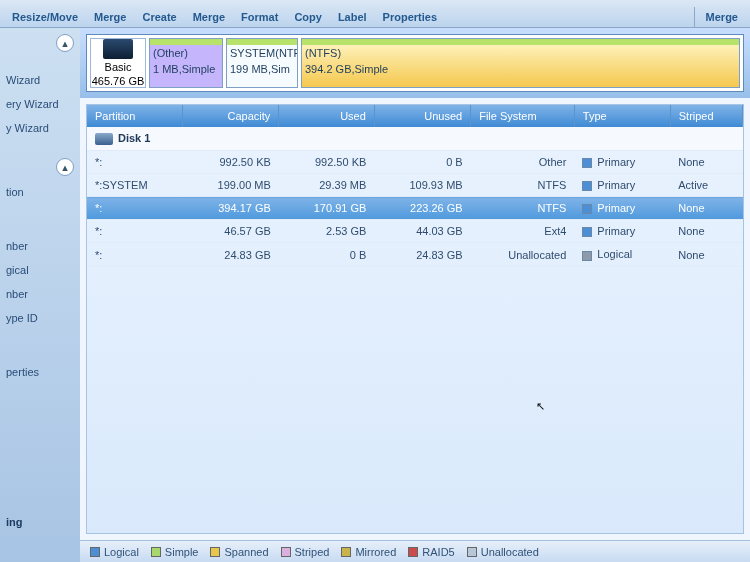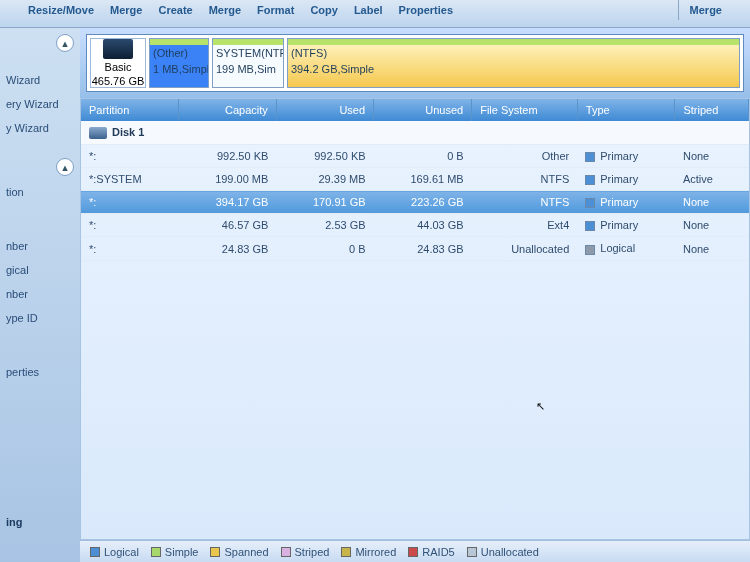--- a/index.html
+++ b/index.html
@@ -1,20 +1,20 @@
 <!DOCTYPE html>
 <html><head>
 <meta charset="utf-8">
 <style>
   * { box-sizing: border-box; margin: 0; padding: 0; font-family: Tahoma, Arial, sans-serif; font-size: 11px; }
   html, body { width: 750px; height: 562px; overflow: hidden; background: #b8cce8; }
   .app { display: flex; flex-direction: column; width: 100%; height: 100%; }
 
   
-  .toolbar { height: 28px; background: linear-gradient(#dbe7f4, #bcd4ee); display: flex; align-items: flex-start; padding: 0 20px; border-bottom: 1px solid #8aa7c8; }
+  .toolbar { height: 28px; background: linear-gradient(#dbe7f4, #bcd4ee); display: flex; align-items: flex-end; padding: 0 4px; border-bottom: 1px solid #8aa7c8; }
   .toolbar .btn { color: #24598f; padding: 4px 8px; cursor: pointer; font-weight: bold; }
   .toolbar .sep { width: 1px; height: 20px; background: #8aa7c8; margin: 0 3px; }
 
   
   .body { flex: 1; display: flex; min-height: 0; }
 
   
   .sidebar { width: 80px; background: linear-gradient(#cde0f2, #a8c4e4); padding: 6px 4px; position: relative; overflow: hidden; }
   .sidebar .chevron { position: absolute; right: 6px; width: 18px; height: 18px; border: 1px solid #7fa0c6; border-radius: 50%; background: #fff; display: flex; align-items: center; justify-content: center; color:#356; }
   .sidebar .chev1 { top: 6px; }
@@ -30,29 +30,29 @@
   .main { flex: 1; background: #f0f6ff; display: flex; flex-direction: column; min-width: 0; }
 
   
   .diskmap-wrap { background: linear-gradient(#c9defe, #97bfe9); padding: 6px; }
   .diskmap { display: flex; gap: 3px; border: 1px solid #5f8abf; background: #fff; padding: 3px; }
   .dm-basic { width: 56px; background: #fff; border: 1px solid #9cb9da; display:flex; flex-direction:column; align-items:center; justify-content:center; gap:2px; }
   .dm-basic .ico { width: 30px; height: 20px; background: linear-gradient(#2a4a6f, #0d1f33); border-radius: 2px; }
   .dm-block { border: 1px solid #7fa0c6; display:flex; flex-direction:column; font-size:10px; overflow:hidden; white-space:nowrap; }
   .dm-block .bar { height: 6px; }
   .dm-block .txt { padding: 2px 3px; color: #1e3d5c; }
-  .dm-other { width: 60px; background:#3b82f6; }
+  .dm-other { width: 74px; background:#c4b5fd; }
   .dm-other .bar { background:#b7e36a; }
   .dm-system { width: 72px; background:#f6fbff; }
   .dm-system .bar { background:#b7e36a; }
   .dm-ntfs { flex:1; background: linear-gradient(#fff6c6, #f5c84e); }
   .dm-ntfs .bar { background:#b7e36a; }
 
   
-  .table-wrap { flex:1; background: linear-gradient(#eaf3ff, #d9e9fb); margin: 0; border: 1px solid #a7c3e2; overflow:hidden; }
+  .table-wrap { flex:1; background: linear-gradient(#eaf3ff, #d9e9fb); margin: 6px; border: 1px solid #a7c3e2; overflow:hidden; }
   table { width: 100%; border-collapse: collapse; }
   th { background: linear-gradient(#7fb3e8, #3f8ad4); color:#fff; text-align:left; padding: 5px 8px; font-weight:normal; border-right: 1px solid #5a94cc; }
   th.r { text-align:right; }
   td { padding: 5px 8px; color:#2f4c6d; border-bottom:1px solid #e1ecf7; white-space:nowrap; }
   td.r { text-align:right; }
   tr.disk-hdr td { font-weight:bold; color:#203a57; background:#f6faff; }
   tr.disk-hdr .diskico { display:inline-block; width:18px; height:12px; background: linear-gradient(#8aa9cc, #3a628e); border-radius:2px; margin-right:5px; vertical-align:middle; }
   tr.sel td { background: linear-gradient(#7fb3e8, #4f99dd); color:#fff; }
   .type-swatch { display:inline-block; width:10px; height:10px; margin-right:5px; vertical-align:middle; border:1px solid #6a88aa; background:#4d8fd5; }
   .type-swatch.logical { background:#8f9aa9; }
@@ -169,21 +169,21 @@
                 <td class="r">992.50 KB</td>
                 <td class="r">0 B</td>
                 <td class="r">Other</td>
                 <td><span class="type-swatch "></span>Primary</td>
                 <td>None</td>
               </tr>
               <tr>
                 <td>*:SYSTEM</td>
                 <td class="r">199.00 MB</td>
                 <td class="r">29.39 MB</td>
-                <td class="r">169.61 MB</td>
+                <td class="r">109.93 MB</td>
                 <td class="r">NTFS</td>
                 <td><span class="type-swatch "></span>Primary</td>
                 <td>Active</td>
               </tr>
               <tr class="sel">
                 <td>*:</td>
                 <td class="r">394.17 GB</td>
                 <td class="r">170.91 GB</td>
                 <td class="r">223.26 GB</td>
                 <td class="r">NTFS</td>

